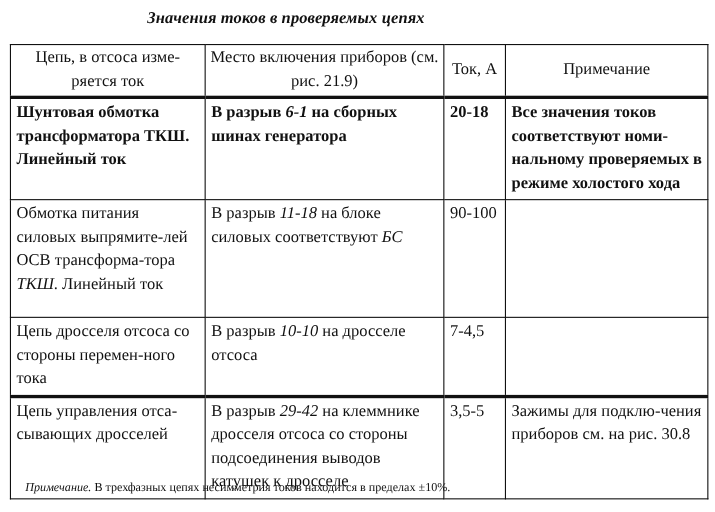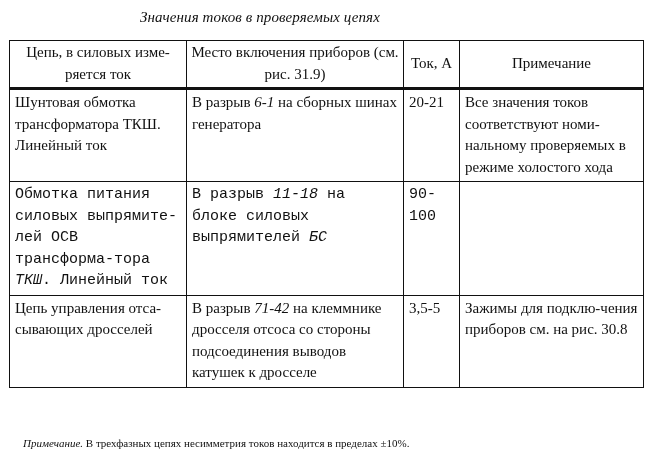--- a/index.html
+++ b/index.html
@@ -3,21 +3,21 @@
   <meta charset="utf-8">
   <style>
     html, body { margin: 0; padding: 0; background: #ffffff; }
     body {
       width: 650px; height: 465px; position: relative; overflow: hidden;
       font-family: "Liberation Serif", "DejaVu Serif", serif;
       color: #111;
     }
     .title {
       position: absolute; left: 0; top: 9px; width: 520px;
-      text-align: center; font-weight: normal; font-style: italic;
+      text-align: center; font-weight: bold; font-style: italic;
       font-size: 15px; letter-spacing: 0.1px;
     }
     table {
       position: absolute; left: 9px; top: 40px;
       border-collapse: collapse; table-layout: fixed;
       width: 634px;
       font-size: 15px; line-height: 21.5px;
     }
     col.c1 { width: 177px; }
     col.c2 { width: 217px; }
@@ -25,22 +25,22 @@
     col.c4 { width: 184px; }
     td, th {
       border: 1px solid #111;
       vertical-align: top;
       padding: 2px 4px 3px 5px;
       font-weight: normal;
     }
     th { text-align: center; vertical-align: middle; padding: 1px 4px 2px 4px; height: 41px; }
     thead tr th { border-bottom: 3px solid #111; }
     tr.thick-bottom td { border-bottom: 3px solid #111; }
-    tr.r1 td { height: 79px; }
-    tr.r2 td { height: 101px; font-family: Liberation Mono, monospace; }
+    tr.r1 td { height: 79px; font-weight: bold; }
+    tr.r2 td { height: 101px; }
     tr.r3 td { height: 58px; }
     tr.r4 td { height: 82px; margin-top: 12px; }
     .it { font-style: italic; }
     .note {
       position: absolute; left: 23px; top: 437px;
       font-size: 11px;
     }
   </style>
 </head>
 <body>
@@ -49,41 +49,47 @@
 
 <table>
   <colgroup>
       <col class="c1">
       <col class="c2">
       <col class="c3">
       <col class="c4">
     </colgroup>
   <thead>
     <tr>
-      <th>Цепь, в силовых изме-ряется ток</th>
-      <th>Место включения приборов (см. рис. 31.9)</th>
+      <th>Цепь, в отсоса изме-ряется ток</th>
+      <th>Место включения приборов (см. рис. 21.9)</th>
       <th>Ток, А</th>
       <th>Примечание</th>
     </tr>
   </thead>
   <tbody>
     <tr class="r1">
       <td>Шунтовая обмотка трансформатора ТКШ. Линейный ток</td>
       <td><span>В разрыв </span><span class="it">6-1</span><span> на сборных шинах генератора</span></td>
-      <td>20-21</td>
+      <td>20-18</td>
       <td>Все значения токов соответствуют номи-нальному проверяемых в режиме холостого хода</td>
     </tr>
     <tr class="r2">
       <td><span>Обмотка питания силовых выпрямите-лей ОСВ трансформа-тора </span><span class="it">ТКШ</span><span>. Линейный ток</span></td>
-      <td><span>В разрыв </span><span class="it">11-18</span><span> на блоке силовых выпрямителей </span><span class="it">БС</span></td>
+      <td><span>В разрыв </span><span class="it">11-18</span><span> на блоке силовых соответствуют </span><span class="it">БС</span></td>
       <td>90-100</td>
+      <td></td>
+    </tr>
+    <tr class="r3 thick-bottom">
+      <td>Цепь дросселя отсоса со стороны перемен-ного тока</td>
+      <td><span>В разрыв </span><span class="it">10-10</span><span> на дросселе отсоса</span></td>
+      <td>7-4,5</td>
       <td></td>
     </tr>
     <tr class="r4">
       <td>Цепь управления отса-сывающих дросселей</td>
-      <td><span>В разрыв </span><span class="it">71-42</span><span> на клеммнике дросселя отсоса со стороны подсоединения выводов катушек к дросселе</span></td>
+      <td><span>В разрыв </span><span class="it">29-42</span><span> на клеммнике дросселя отсоса со стороны подсоединения выводов катушек к дросселе</span></td>
       <td>3,5-5</td>
       <td>Зажимы для подклю-чения приборов см. на рис. 30.8</td>
     </tr>
   </tbody>
 </table>
 
 <div class="note"><span class="it">Примечание.</span><span> В трехфазных цепях несимметрия токов находится в пределах ±10%.</span></div>
 
 </body></html>

